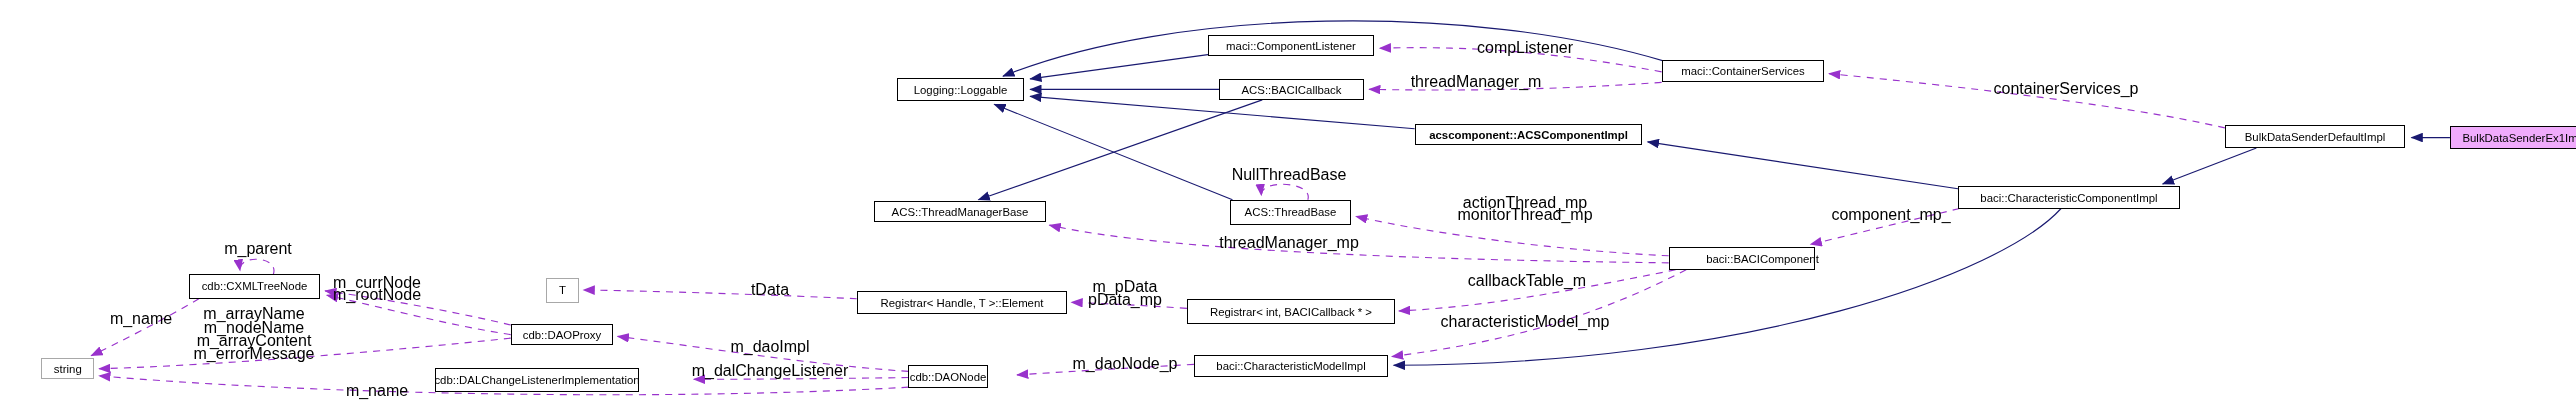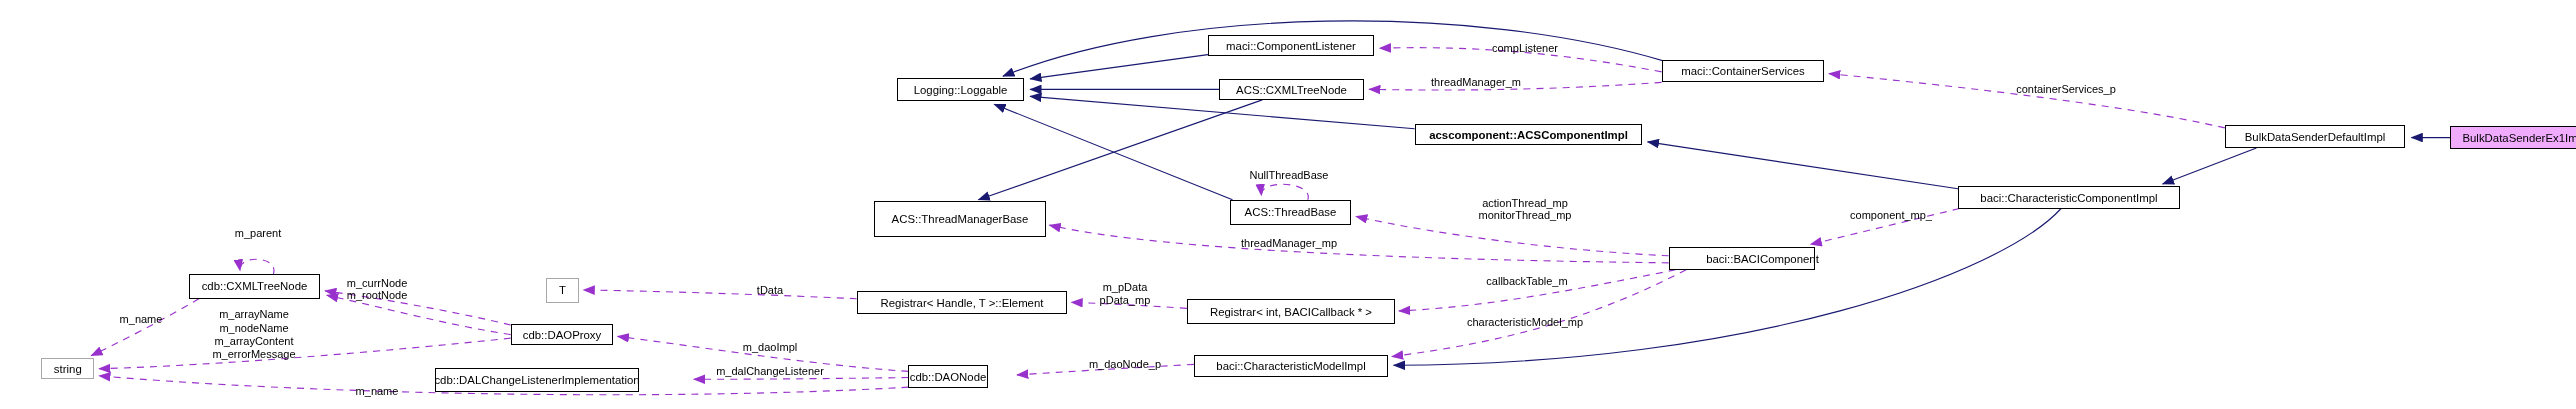--- a/index.html
+++ b/index.html
@@ -16,21 +16,21 @@
     font-size:11.4px;
     display:flex;align-items:center;justify-content:center;
     white-space:nowrap;
     z-index:2;
   }
   .node.external{border-color:#a8a8a8;}
   .node.highlight{background:#f0abfc;}
   .edge-label{
     position:absolute;
     transform:translate(-50%,-50%);
-    font-size:11px;
+    font-size:16px;
     color:#000000;
     white-space:nowrap;
     z-index:3;
   }
   path.edge-inherit{fill:none;stroke:#191970;stroke-width:1.3;}
   path.edge-use{fill:none;stroke:#9932cc;stroke-width:1.3;stroke-dasharray:8 7;}
 </style>
 </head>
 <body>
 
@@ -72,28 +72,28 @@
         <path d="M 996,442 C 700,459 300,449 72,429" class="edge-use" marker-end="url(#arrow-use)"></path>
         <path d="M 996,424 C 880,416 760,396 664,384" class="edge-use" marker-end="url(#arrow-use)"></path>
         <path d="M 996,431 C 920,432 830,433 751,433" class="edge-use" marker-end="url(#arrow-use)"></path>
         <path d="M 1322,416 C 1250,420 1180,424 1120,428" class="edge-use" marker-end="url(#arrow-use)"></path>
         <path d="M 271,313 C 278,292 230,290 233,309" class="edge-use" marker-end="url(#arrow-use)"></path>
         <path d="M 1452,228 C 1459,207 1397,204 1399,223" class="edge-use" marker-end="url(#arrow-use)"></path>
       </g>
   </svg>
   <div id="nodes-layer">
       <div class="node" style="left: 1172px; top: 35px; width: 166px; height: 21px;">maci::ComponentListener</div>
-      <div class="node" style="left: 1183px; top: 79px; width: 145px; height: 21px;">ACS::CXMLTreeNode</div>
+      <div class="node" style="left: 1183px; top: 79px; width: 145px; height: 21px;">ACS::BACICallback</div>
       <div class="node" style="left: 861px; top: 78px; width: 127px; height: 23px;">Logging::Loggable</div>
       <div class="node" style="left: 1626px; top: 60px; width: 162px; height: 22px;">maci::ContainerServices</div>
       <div class="node" style="left: 1379px; top: 124px; width: 227px; height: 21px; font-weight: bold;">acscomponent::ACSComponentImpl</div>
       <div class="node" style="left: 2189px; top: 125px; width: 180px; height: 23px;">BulkDataSenderDefaultImpl</div>
       <div class="node highlight" style="left: 2414px; top: 126px; width: 149px; height: 23px;">BulkDataSenderEx1Impl</div>
       <div class="node" style="left: 1922px; top: 186px; width: 222px; height: 23px;">baci::CharacteristicComponentImpl</div>
-      <div class="node" style="left: 838px; top: 201px; width: 172px; height: 36px;">ACS::ThreadManagerBase</div>
+      <div class="node" style="left: 838px; top: 201px; width: 172px; height: 21px;">ACS::ThreadManagerBase</div>
       <div class="node" style="left: 1194px; top: 200px; width: 121px; height: 24.5px;">ACS::ThreadBase</div>
       <div class="node" style="left: 1633px; top: 247px; width: 146px; height: 23px; padding-left: 41px;">baci::BACIComponent</div>
       <div class="node" style="left: 153px; top: 274px; width: 131px; height: 24.5px;">cdb::CXMLTreeNode</div>
       <div class="node external" style="left: 5.3px; top: 358px; width: 53px; height: 21px;">string</div>
       <div class="node external" style="left: 510px; top: 278px; width: 33px; height: 24.5px;">T</div>
       <div class="node" style="left: 821px; top: 291px; width: 210px; height: 23px;">Registrar&lt; Handle, T &gt;::Element</div>
       <div class="node" style="left: 1151px; top: 299px; width: 208px; height: 25.4px;">Registrar&lt; int, BACICallback * &gt;</div>
       <div class="node" style="left: 475px; top: 324px; width: 102px; height: 21px;">cdb::DAOProxy</div>
       <div class="node" style="left: 399px; top: 368px; width: 204px; height: 24px;">cdb::DALChangeListenerImplementation</div>
       <div class="node" style="left: 872px; top: 365px; width: 80px; height: 23px;">cdb::DAONode</div>
@@ -101,21 +101,21 @@
     </div>
   <div id="labels-layer">
       <span class="edge-label" style="left: 1489px; top: 48px;">compListener</span>
       <span class="edge-label" style="left: 1440px; top: 82px;">threadManager_m</span>
       <span class="edge-label" style="left: 2030px; top: 89px;">containerServices_p</span>
       <span class="edge-label" style="left: 1855px; top: 215px;">component_mp_</span>
       <span class="edge-label" style="left: 1489px; top: 203px; text-align: center;">actionThread_mp</span>
       <span class="edge-label" style="left: 1489px; top: 215px;">monitorThread_mp</span>
       <span class="edge-label" style="left: 1253px; top: 243px;">threadManager_mp</span>
       <span class="edge-label" style="left: 1253px; top: 175px;">NullThreadBase</span>
-      <span class="edge-label" style="left: 218px; top: 233px; padding-left: 8px;">m_parent</span>
+      <span class="edge-label" style="left: 218px; top: 249px; padding-left: 8px;">m_parent</span>
       <span class="edge-label" style="left: 341px; top: 283px;">m_currNode</span>
       <span class="edge-label" style="left: 341px; top: 295px;">m_rootNode</span>
       <span class="edge-label" style="left: 105px; top: 319px;">m_name</span>
       <span class="edge-label" style="left: 218px; top: 314px;">m_arrayName</span>
       <span class="edge-label" style="left: 218px; top: 328px;">m_nodeName</span>
       <span class="edge-label" style="left: 218px; top: 341px;">m_arrayContent</span>
       <span class="edge-label" style="left: 218px; top: 354px;">m_errorMessage</span>
       <span class="edge-label" style="left: 734px; top: 290px;">tData</span>
       <span class="edge-label" style="left: 1089px; top: 287px;">m_pData</span>
       <span class="edge-label" style="left: 1089px; top: 300px;">pData_mp</span>

